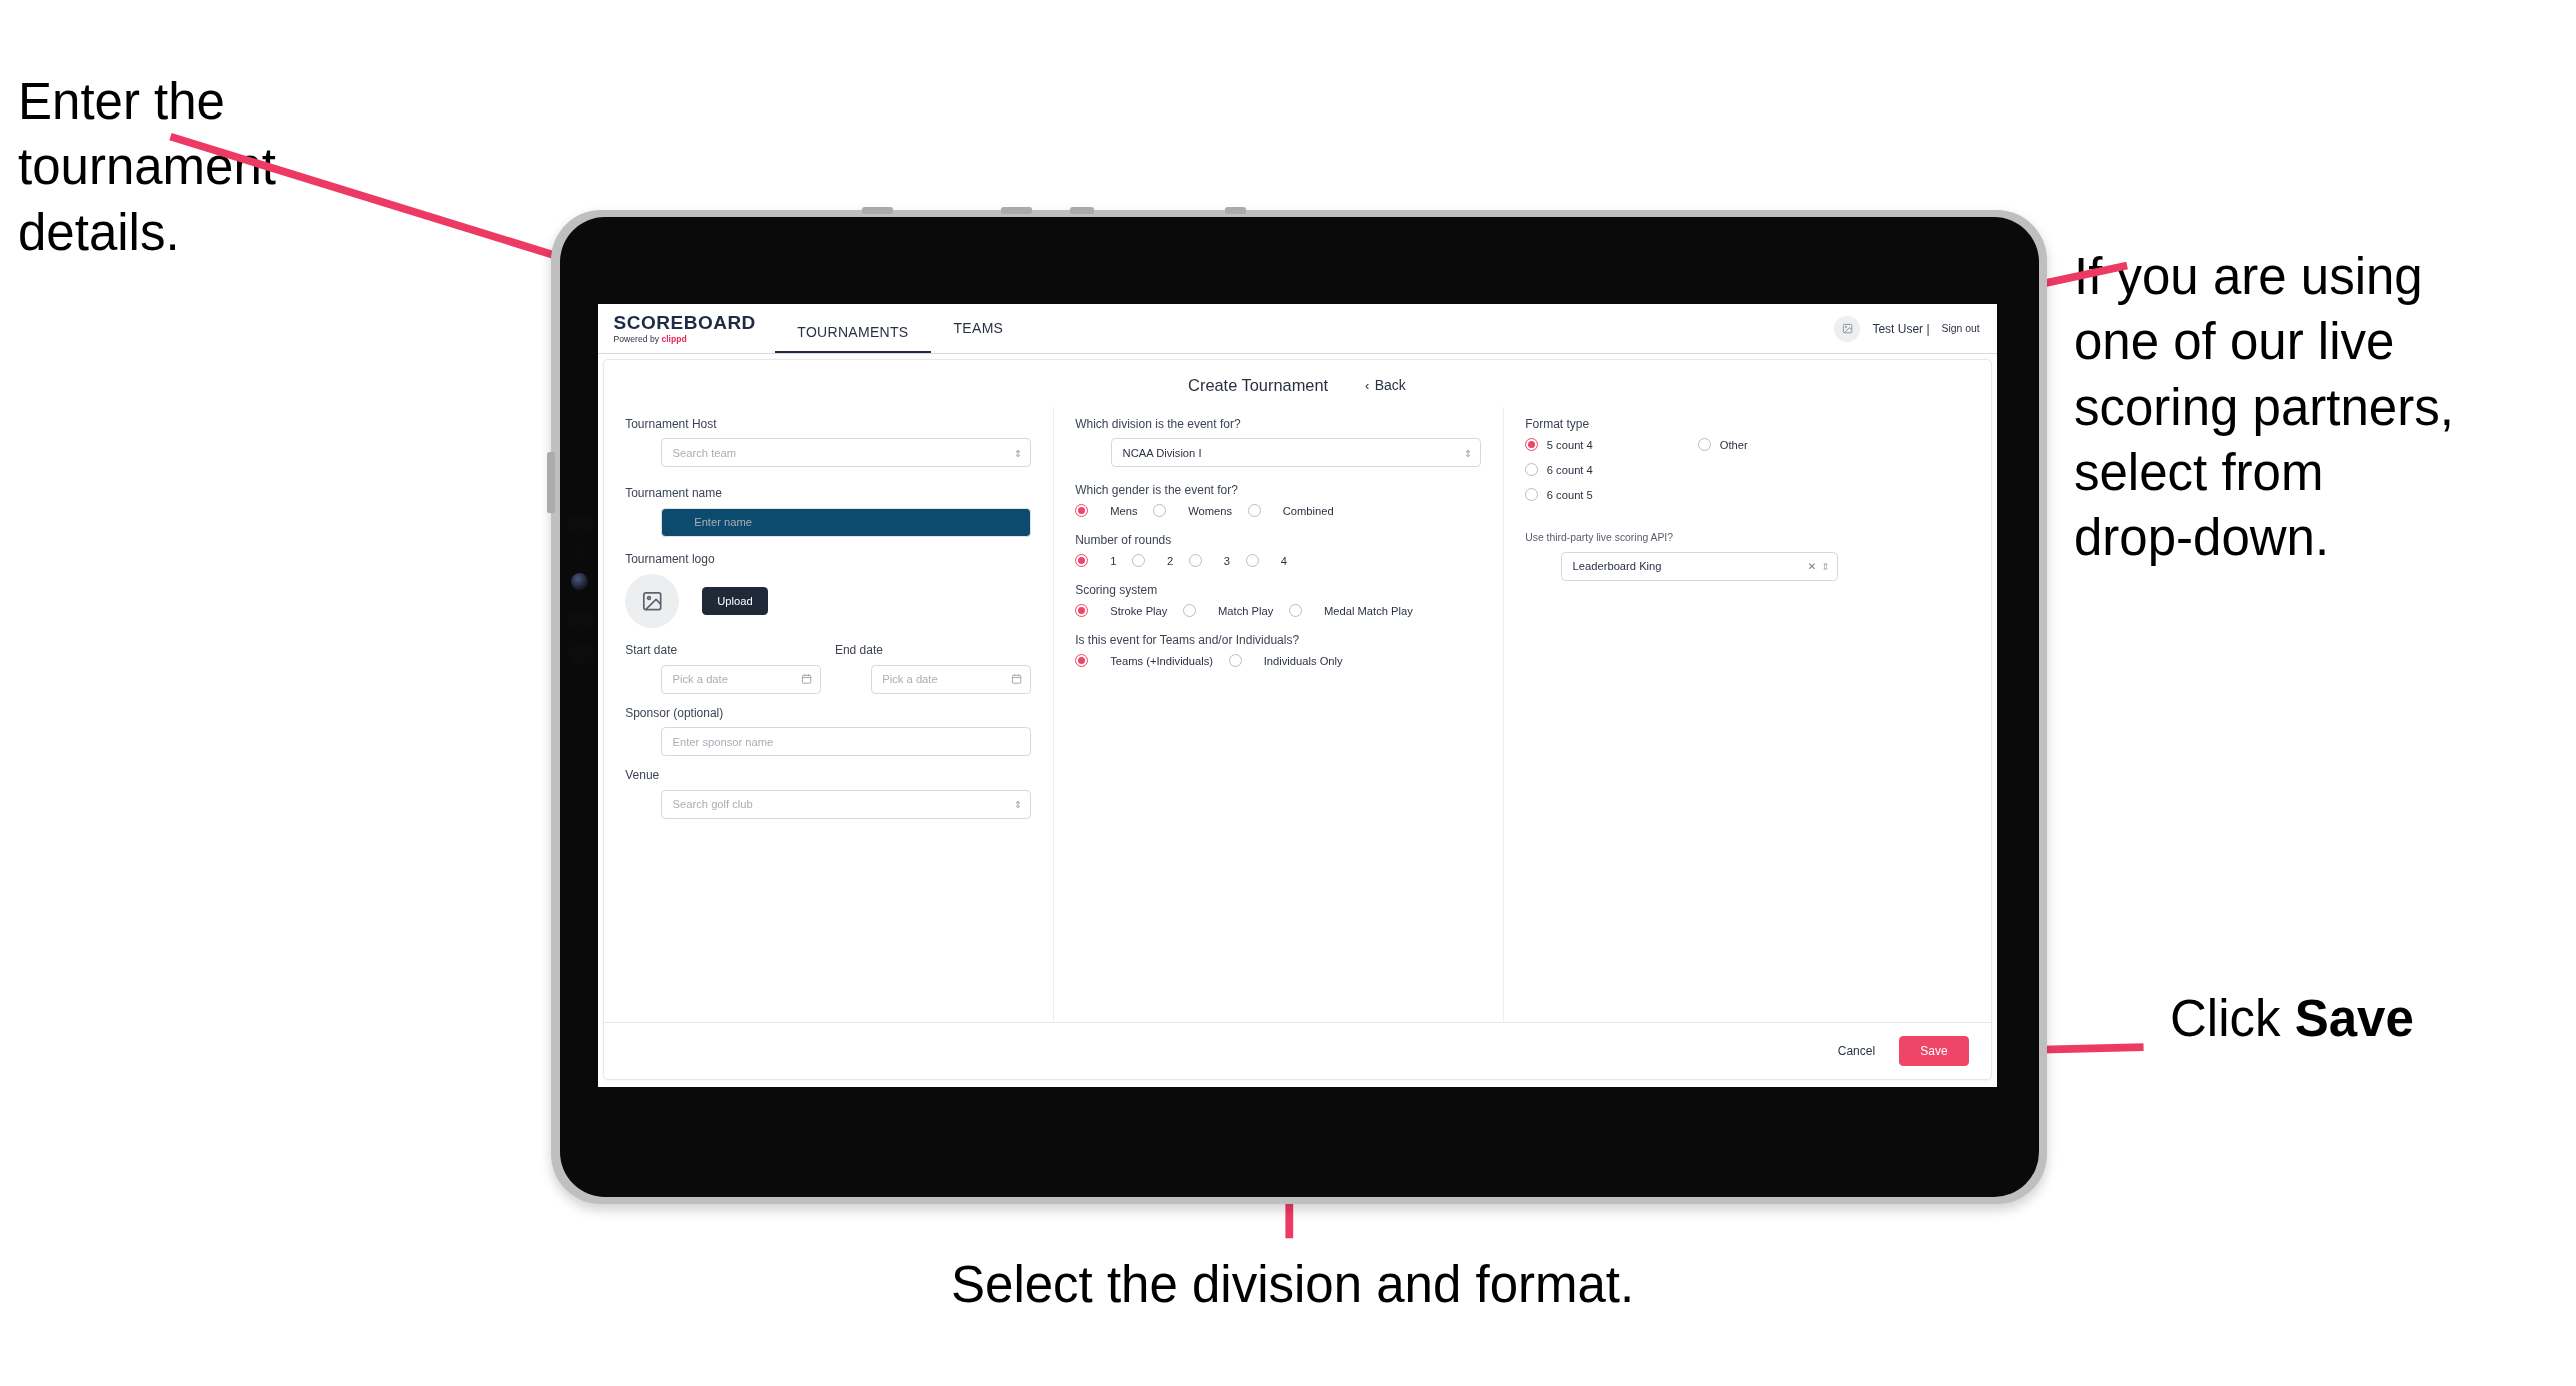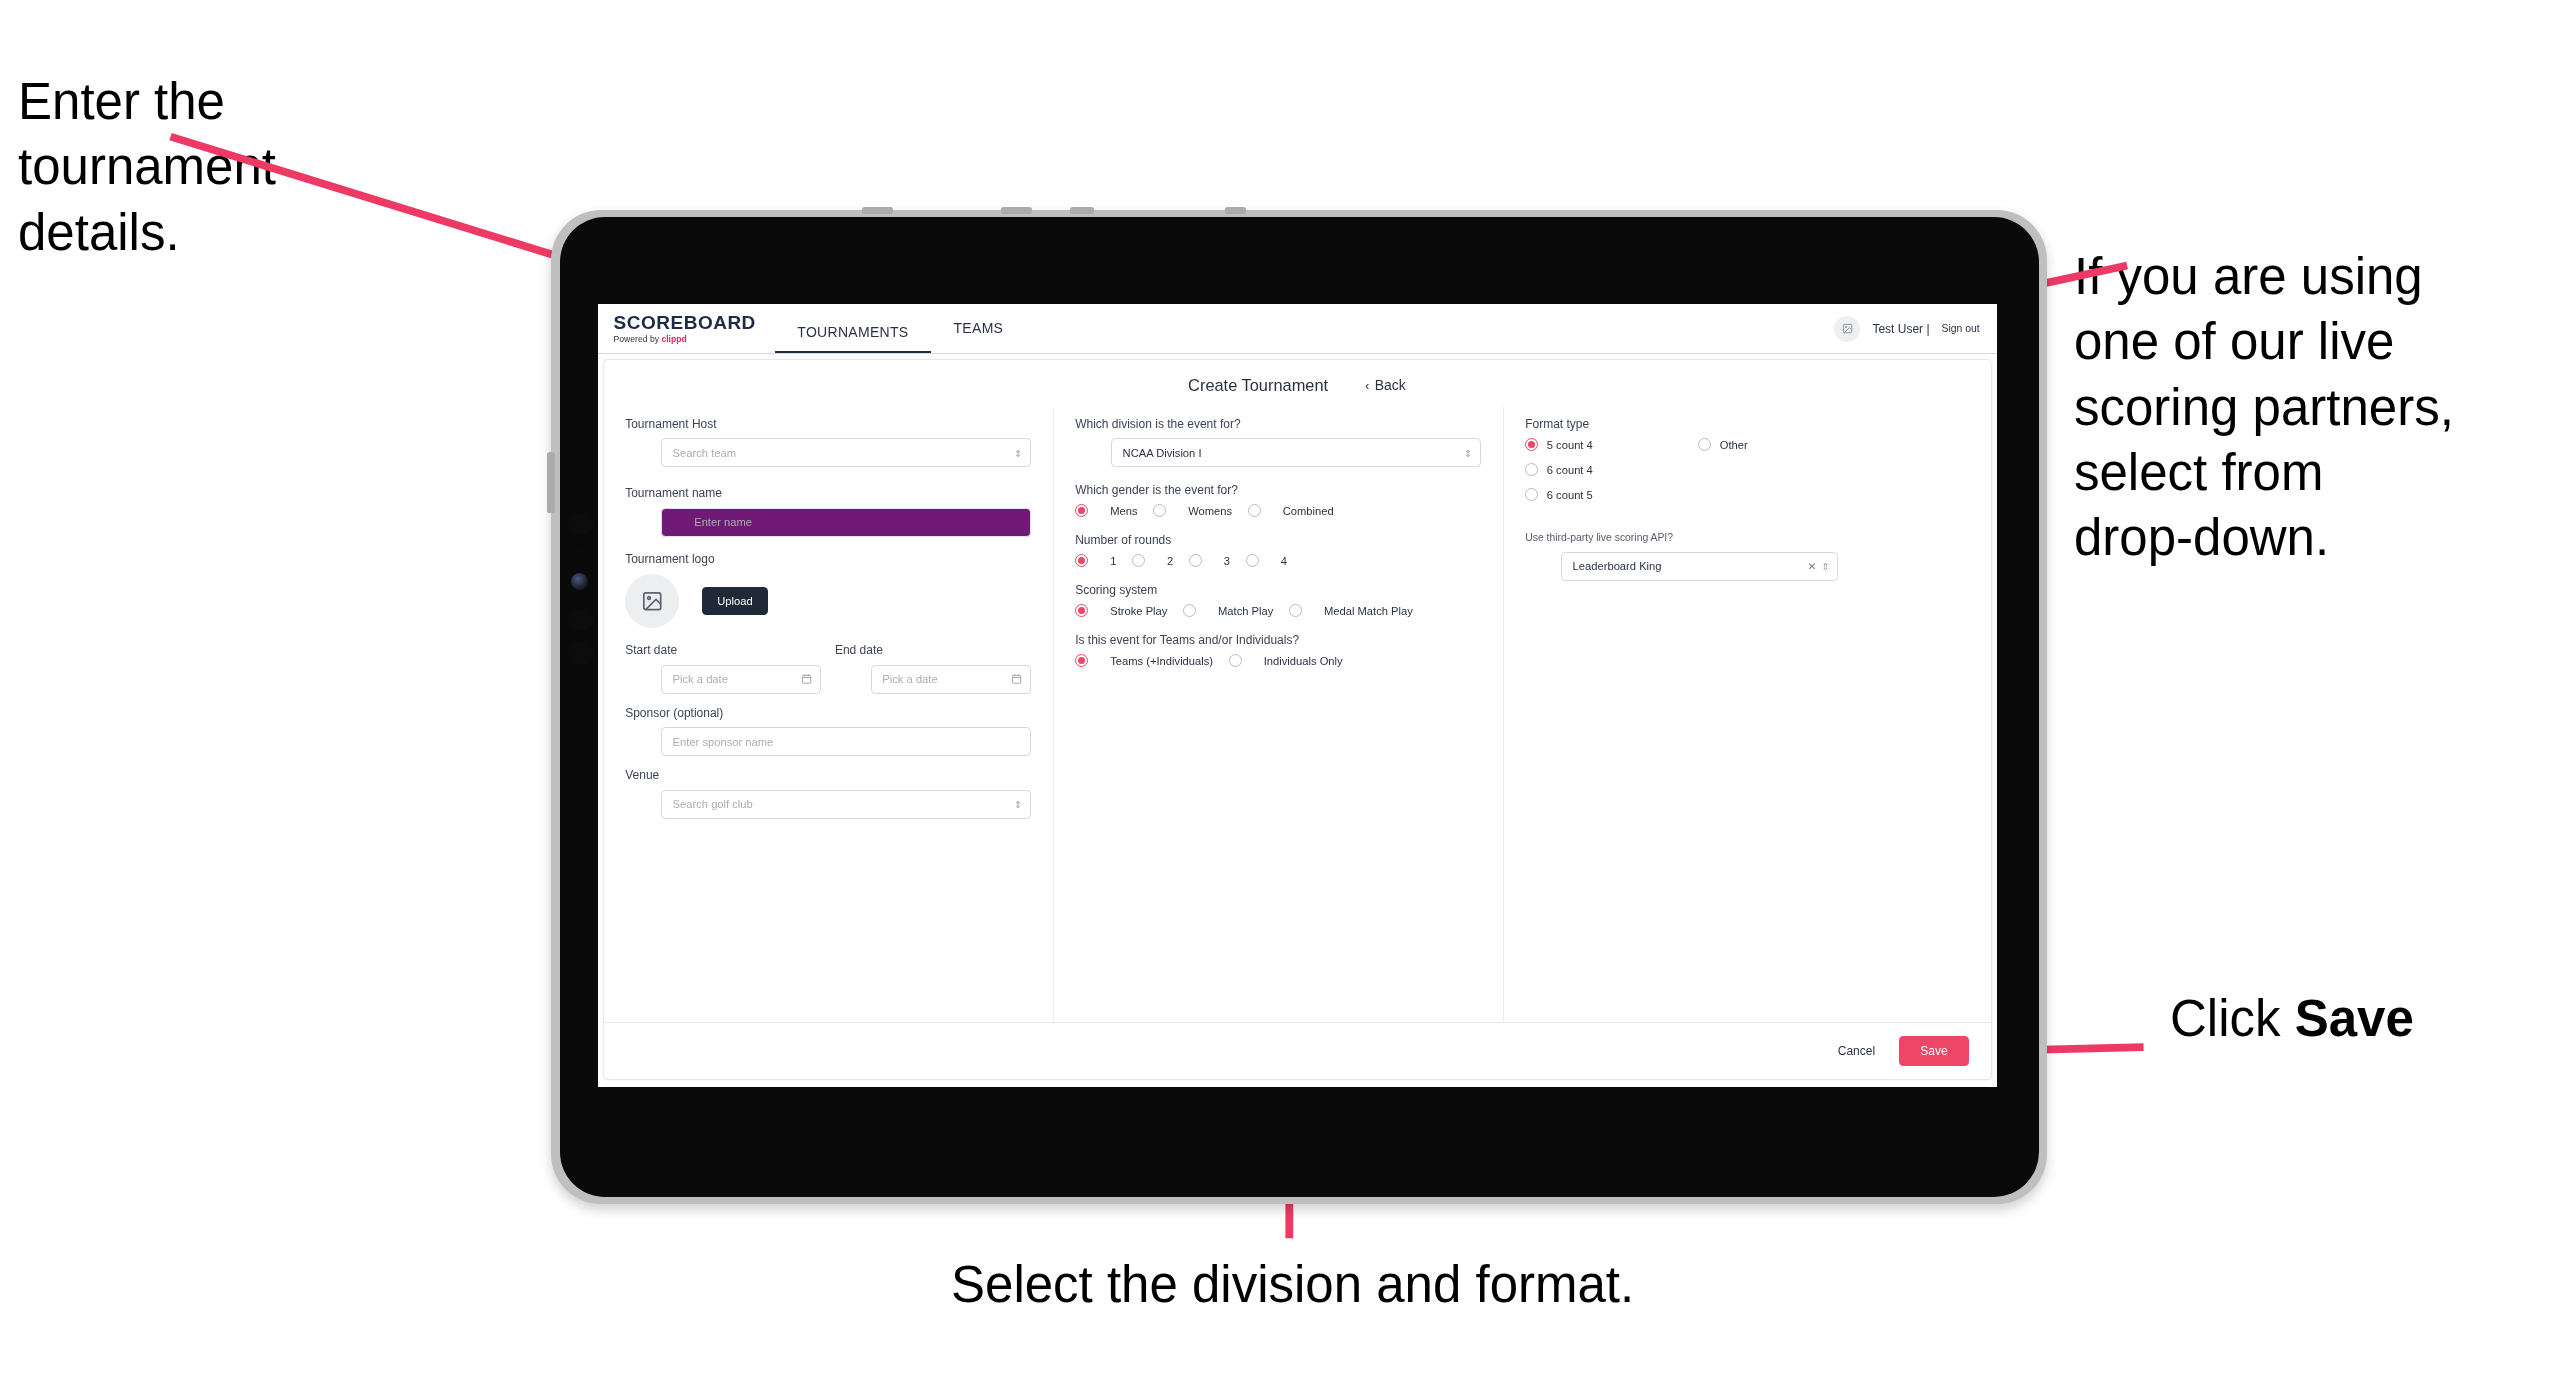--- a/index.html
+++ b/index.html
@@ -134,21 +134,21 @@
   .spacer-22 { height: 19px; }
 
   .input {
     position: relative;
     height: 29px; border: 0.9px solid #d6d8dc; border-radius: 4.3px;
     background: #ffffff; display: flex; align-items: center;
     padding: 0 26px 0 10.4px; font-size: 11.2px; color: #a9adb5;
     cursor: text;
     margin-left: 36px;
   }
-  .input.filled { background: #701a75; border-color:#e2e2e4;padding-left:32px; }
+  .input.filled { background: #0c4a6e; border-color:#e2e2e4;padding-left:32px; }
   .input.value { color: #2a3242; }
   .input .endicon {
     position: absolute; right: 7.8px; top: 50%; transform: translateY(-50%);
     color: #9aa0a8; font-size: 9.5px; display:flex; align-items:center; gap:5.2px;
   }
   .input .clearx { color:#7c828c; font-size: 10.4px; }
 
   .logo-row { display: flex; align-items: center; gap: 22.5px; margin-top: 1.7px; }
   #logo-circle {
     width: 54px; height: 54px; border-radius: 50%; background: #eceef0;

